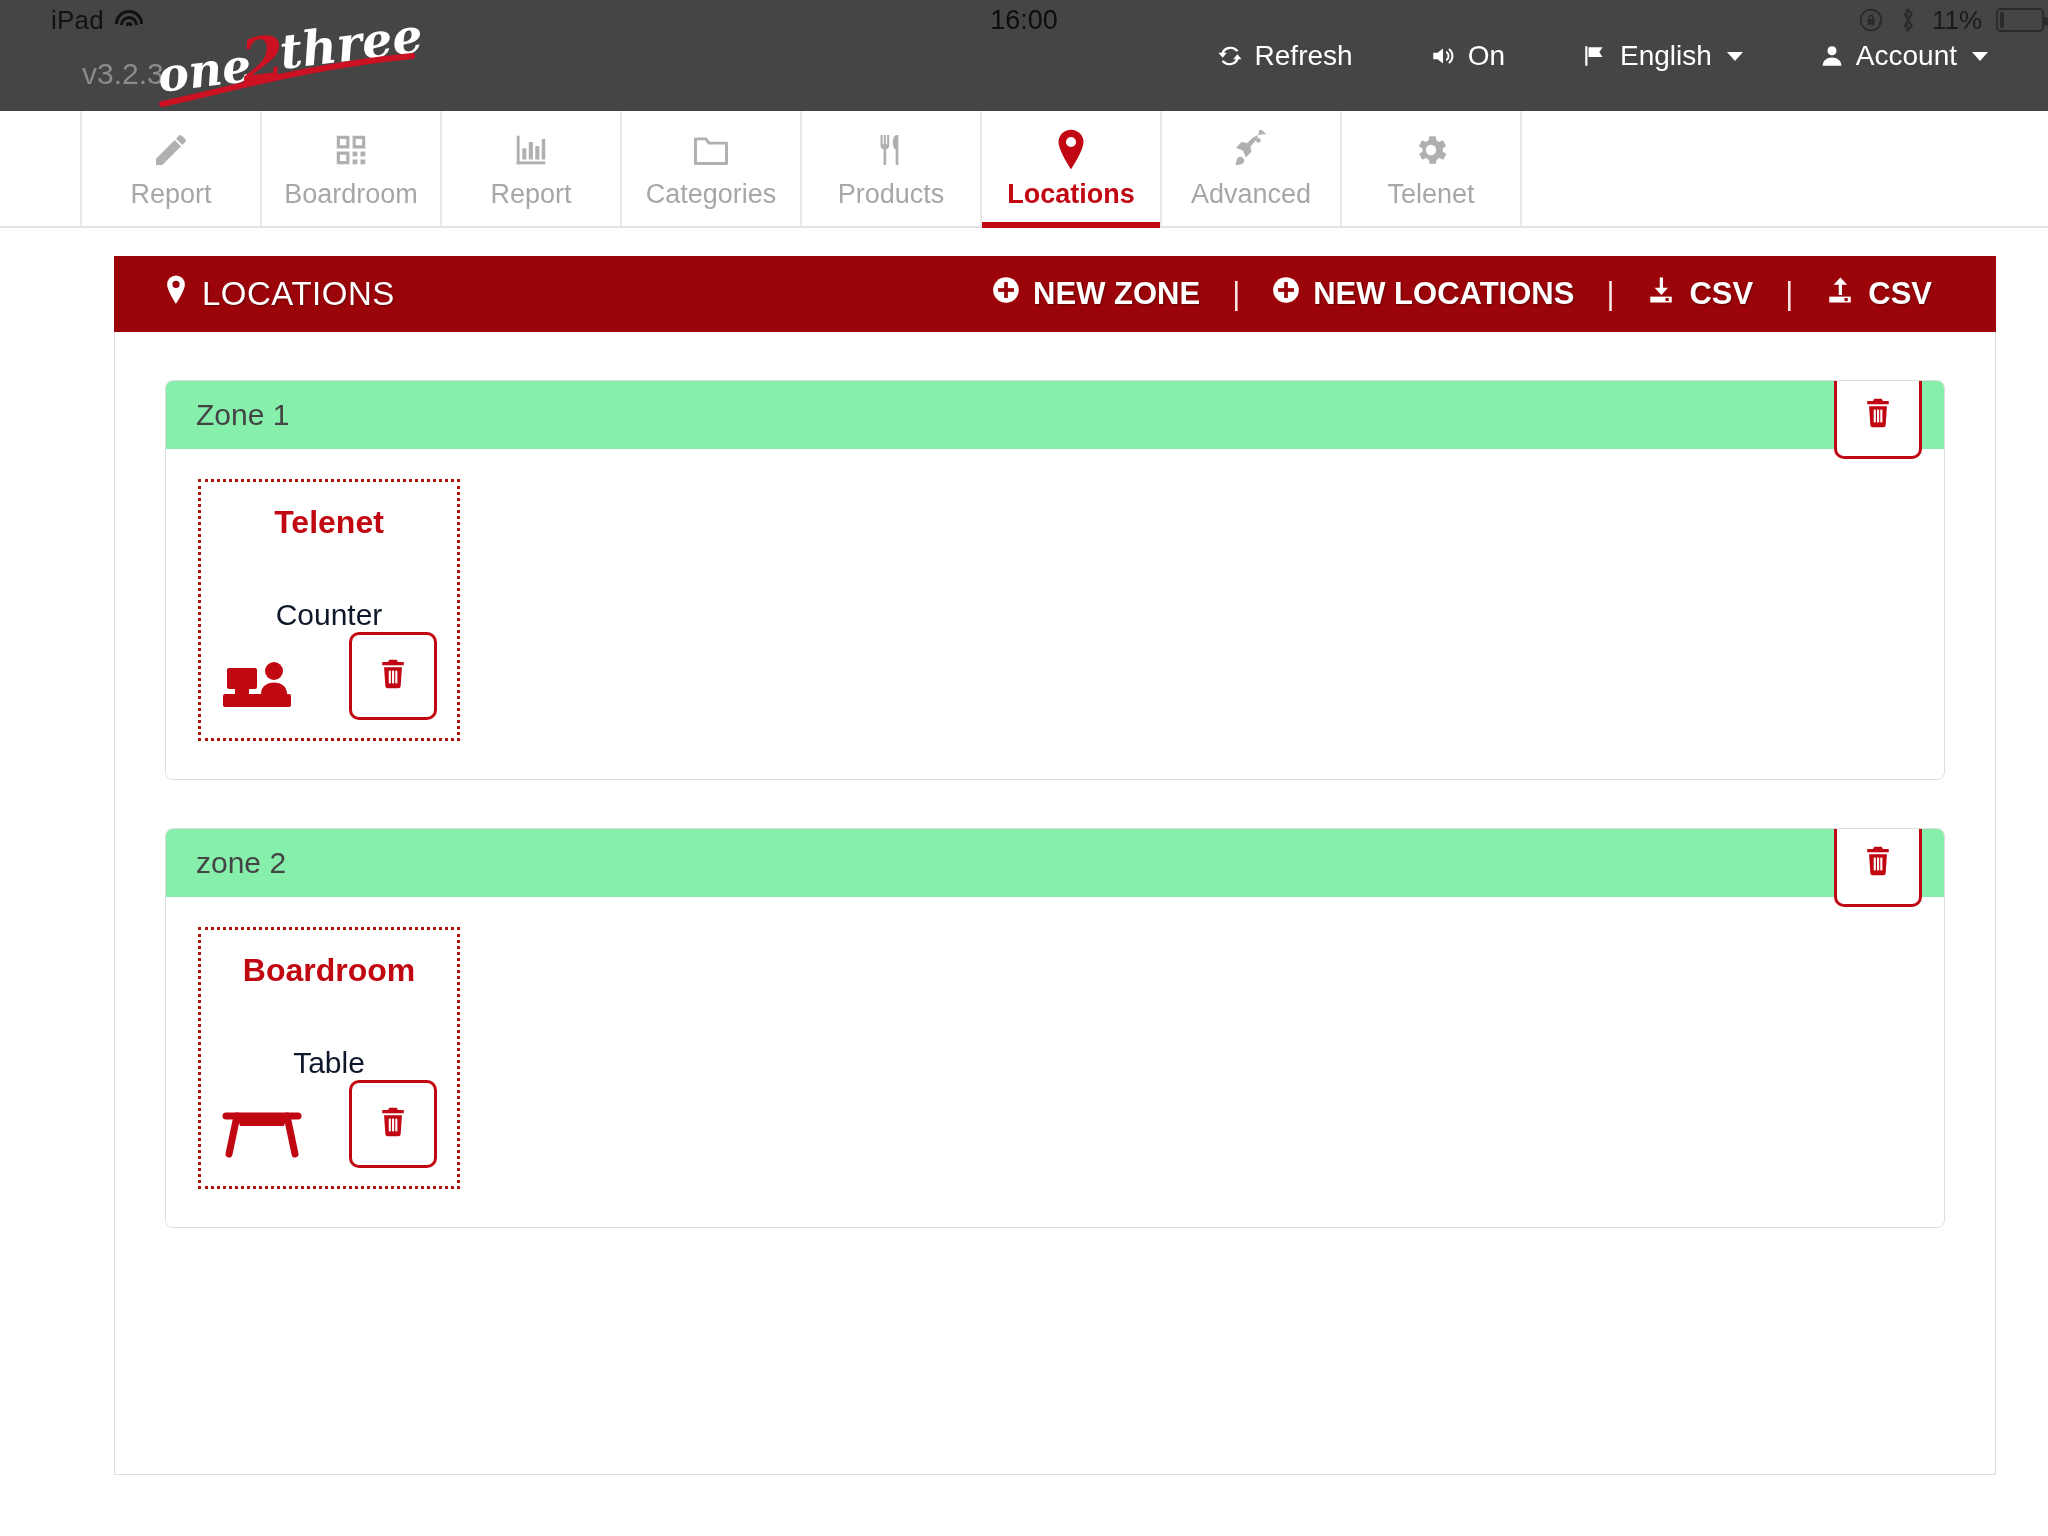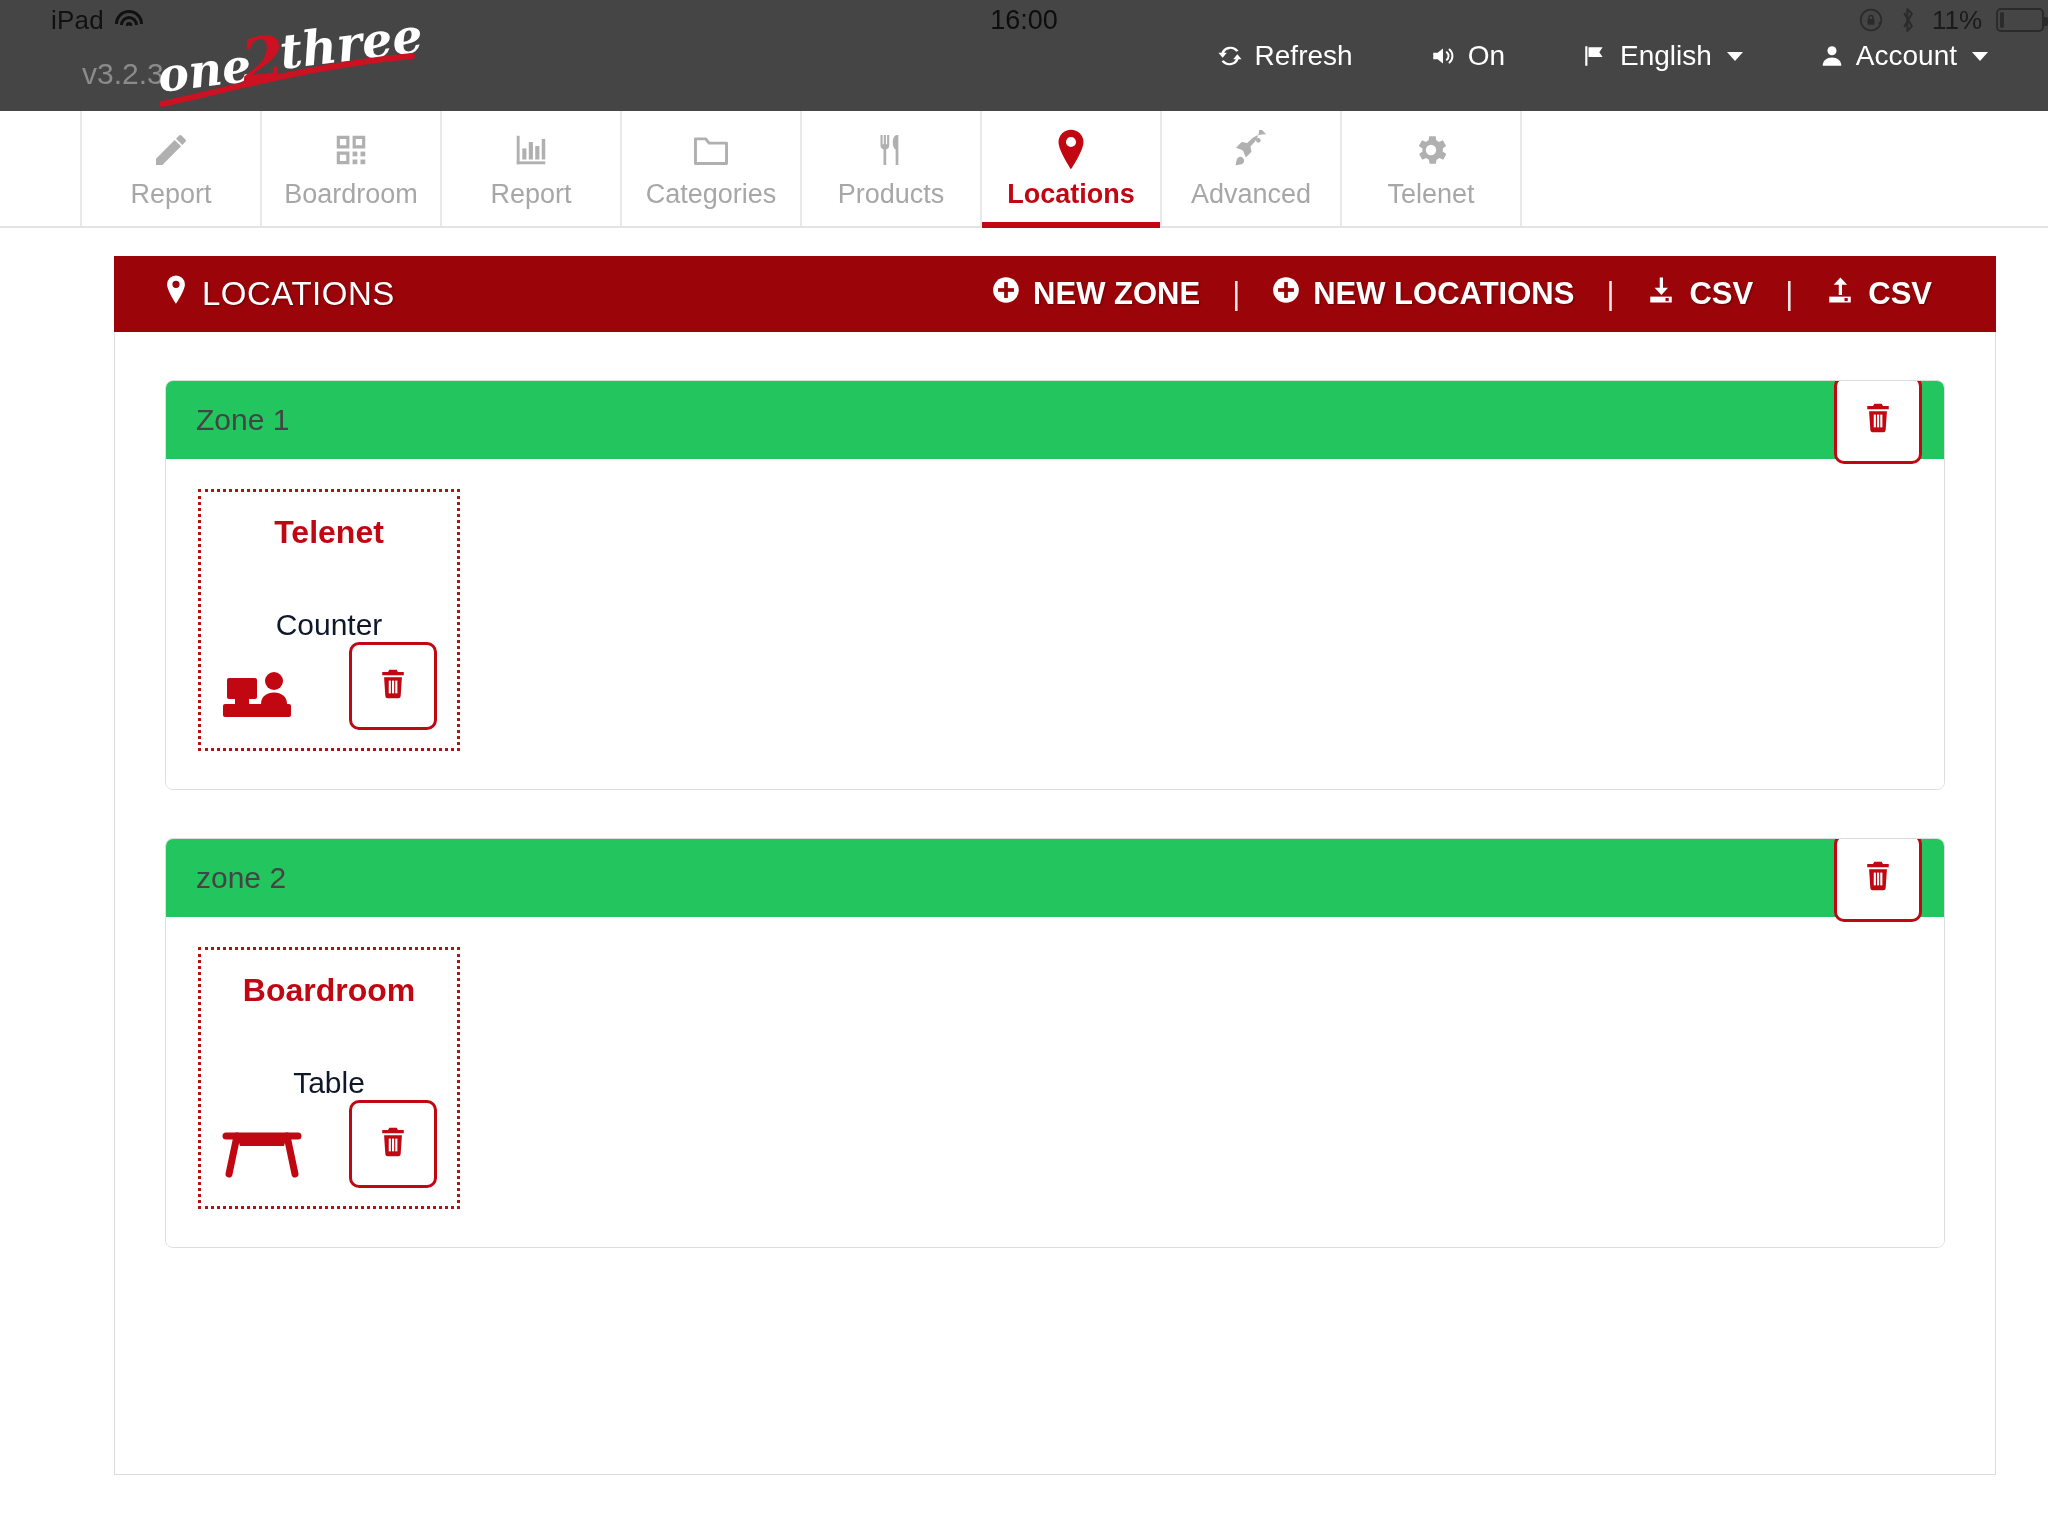--- a/index.html
+++ b/index.html
@@ -138,21 +138,21 @@
   .ph-sep { padding: 0 14px; opacity: 0.9; font-weight: 400; }
 
   
   .zones { position: absolute; left: 114px; top: 332px; width: 1882px; }
   .zone-card {
     margin: 48px 51px 0 51px;
     border: 1px solid #dddddd; border-radius: 8px;
     background: #ffffff; overflow: hidden;
   }
   .zone-head {
-    height: 78px; background: #22c55e;
+    height: 68px; background: #86efac;
     display: flex; align-items: center;
     padding: 0 22px 0 30px;
   }
   .zone-name { font-size: 30px; color: #444444; }
   .zone-body { padding: 30px 0 38px 32px; background: #ffffff; min-height: 254px; }
 
   .loc-tile {
     width: 262px; height: 262px;
     border: 3px dotted #b0140d;
     background: #ffffff;

